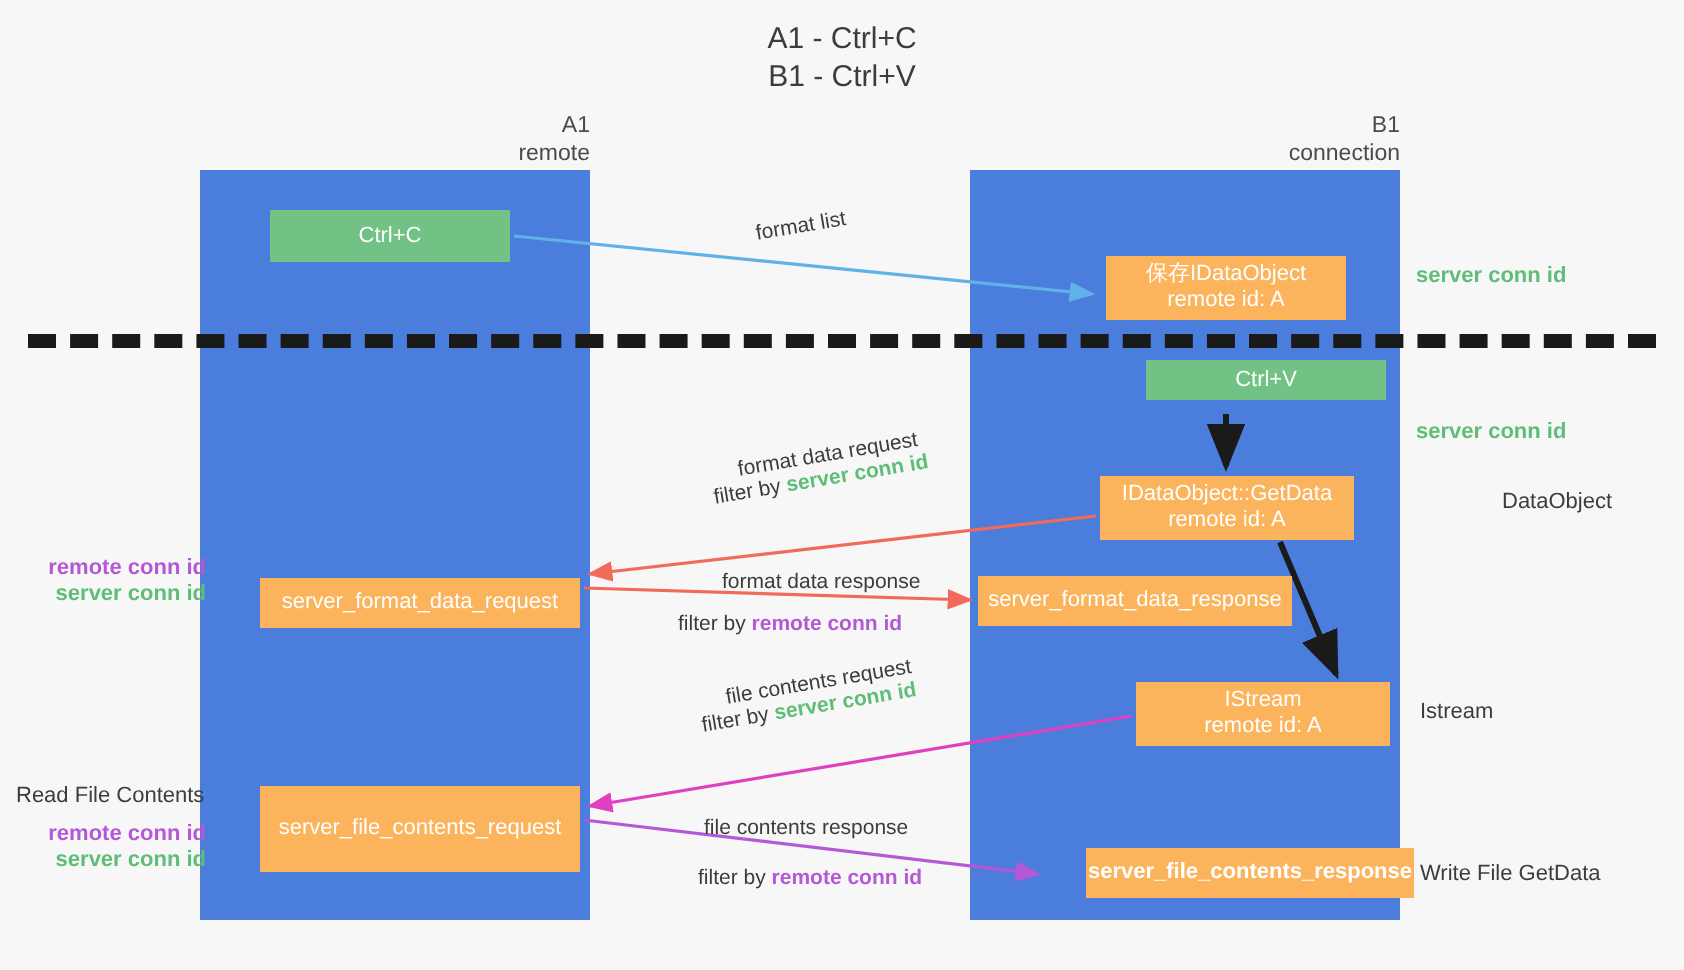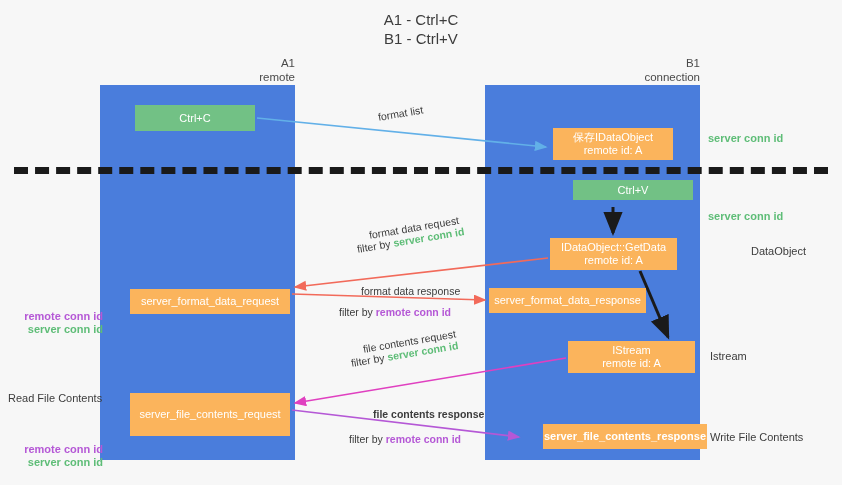--- a/index.html
+++ b/index.html
@@ -42,21 +42,21 @@
   #box-ctrlv{left:553px;top:180px;width:120px;height:20px;margin-left:20px;}
   #box-getdata{left:550px;top:238px;width:127px;height:32px;}
   #box-fmt-req{left:130px;top:277px;width:160px;height:25px;margin-top:12px;}
   #box-fmt-resp{left:489px;top:288px;width:157px;height:25px;}
   #box-istream{left:568px;top:341px;width:127px;height:32px;}
   #box-file-req{left:130px;top:393px;width:160px;height:43px;}
   #box-file-resp{left:543px;top:424px;width:164px;height:25px;font-weight:bold;}
 
   .sidelabel{position:absolute;font-size:11px;line-height:13px;}
   .green-t{color:#5ebd77;font-weight:bold;}
-  .purple-t{color:#b558d6;font-weight:bold;margin-top:32px;}
+  .purple-t{color:#b558d6;font-weight:bold;}
   .gray-t{color:#3c3c3c;}
 
   #lbl-sc1{left:708px;top:132px;}
   #lbl-sc2{left:708px;top:210px;}
   #lbl-dataobject{left:708px;top:245px;padding-left:43px;}
   #lbl-istream{left:710px;top:350px;}
   #lbl-writefc{left:710px;top:431px;}
 
   #lbl-left-conn1{left:8px;top:278px;text-align:right;width:95px;}
   #lbl-readfc{left:8px;top:392px;width:100px;}
@@ -64,21 +64,21 @@
 
   .arrowlbl{position:absolute;font-size:10.5px;line-height:13px;color:#3c3c3c;white-space:nowrap;}
   .rot-up{transform:rotate(-9.5deg);transform-origin:left top;}
 
   #al-fmt-req{left:368px;top:229px;}
   #al-fmt-req2{left:356px;top:243px;}
   #al-fmt-resp{left:361px;top:285px;}
   #al-fmt-resp2{left:339px;top:306px;}
   #al-file-req{left:362px;top:343px;}
   #al-file-req2{left:350px;top:357px;}
-  #al-file-resp{left:373px;top:408px;font-weight:bold;}
+  #al-file-resp{left:352px;top:408px;}
   #al-file-resp2{left:349px;top:433px;}
   #al-formatlist{left:377px;top:111px;}
 
   .dashline{
     position:absolute;left:14px;top:167px;width:814px;height:0;
     border-top:7px dashed #1a1a1a;
   }
 </style>
 </head>
 <body>
@@ -212,21 +212,21 @@
     <span>file contents response</span>
   </div>
   <div class="arrowlbl" id="al-file-resp2">
     <span>filter by </span><span class="purple-t">remote conn id</span>
   </div>
 
   <div class="sidelabel green-t" id="lbl-sc1">server conn id</div>
   <div class="sidelabel green-t" id="lbl-sc2">server conn id</div>
   <div class="sidelabel gray-t" id="lbl-dataobject">DataObject</div>
   <div class="sidelabel gray-t" id="lbl-istream">Istream</div>
-  <div class="sidelabel gray-t" id="lbl-writefc">Write File Contents</div>
+  <div class="sidelabel gray-t" id="lbl-writefc">Write File GetData</div>
 
   <div class="sidelabel" id="lbl-left-conn1">
     <div class="purple-t">remote conn id</div>
     <div class="green-t">server conn id</div>
   </div>
 
   <div class="sidelabel gray-t" id="lbl-readfc">Read File Contents</div>
 
   <div class="sidelabel" id="lbl-left-conn2">
     <div class="purple-t">remote conn id</div>

